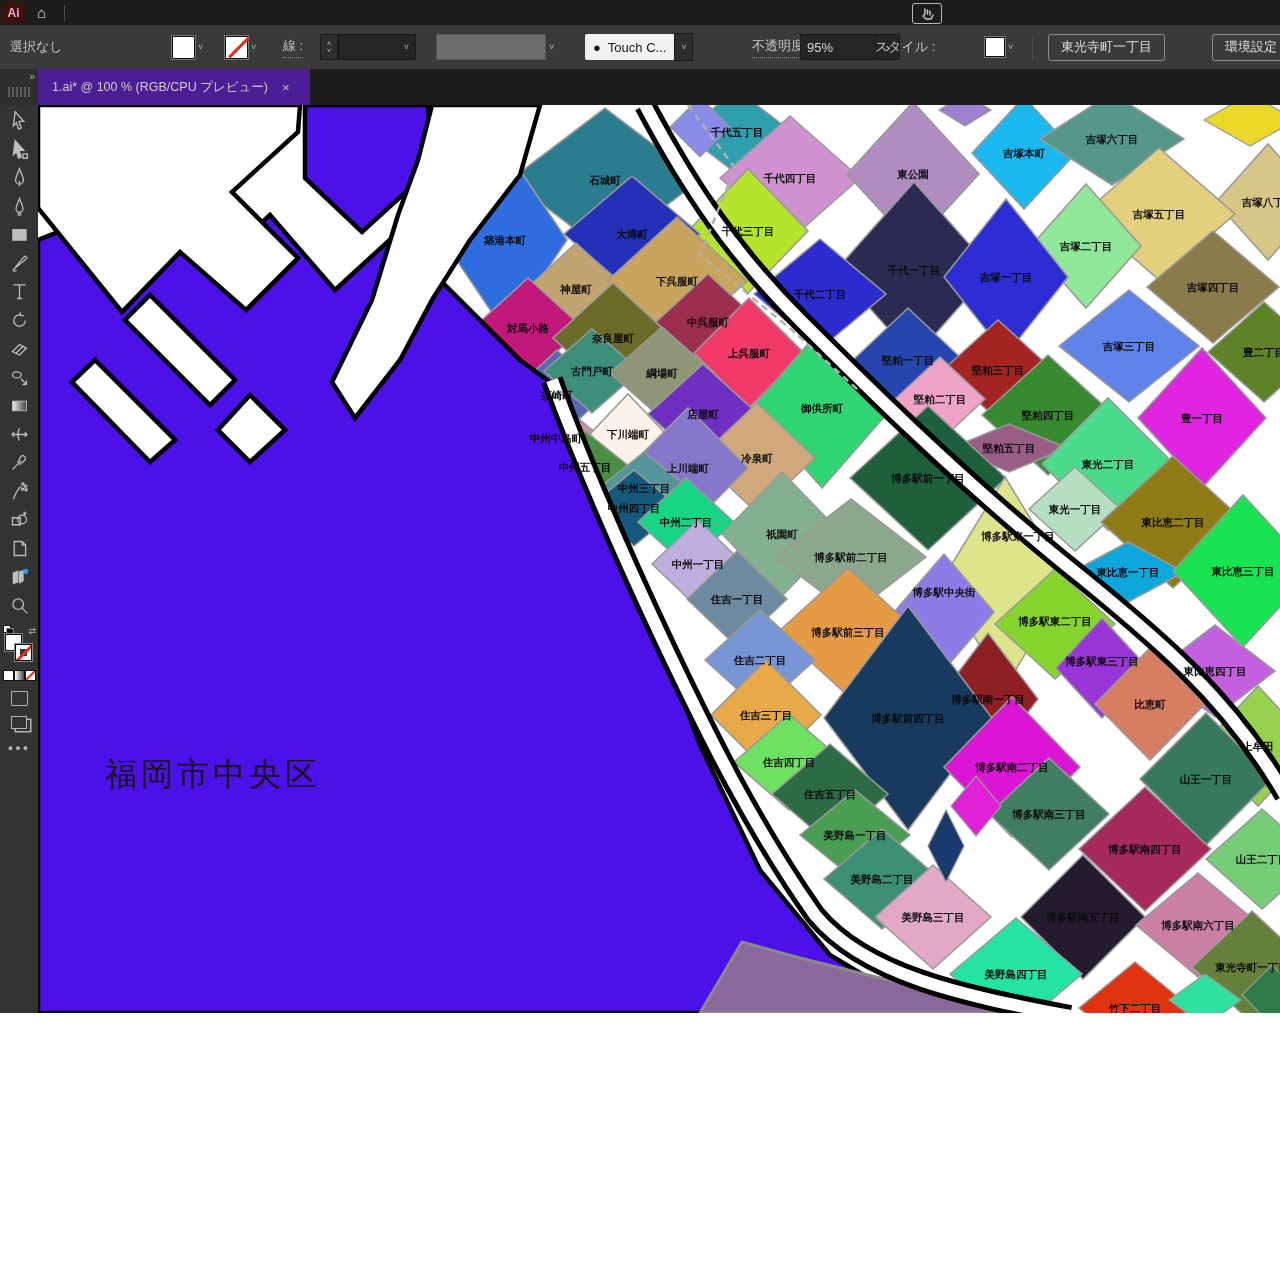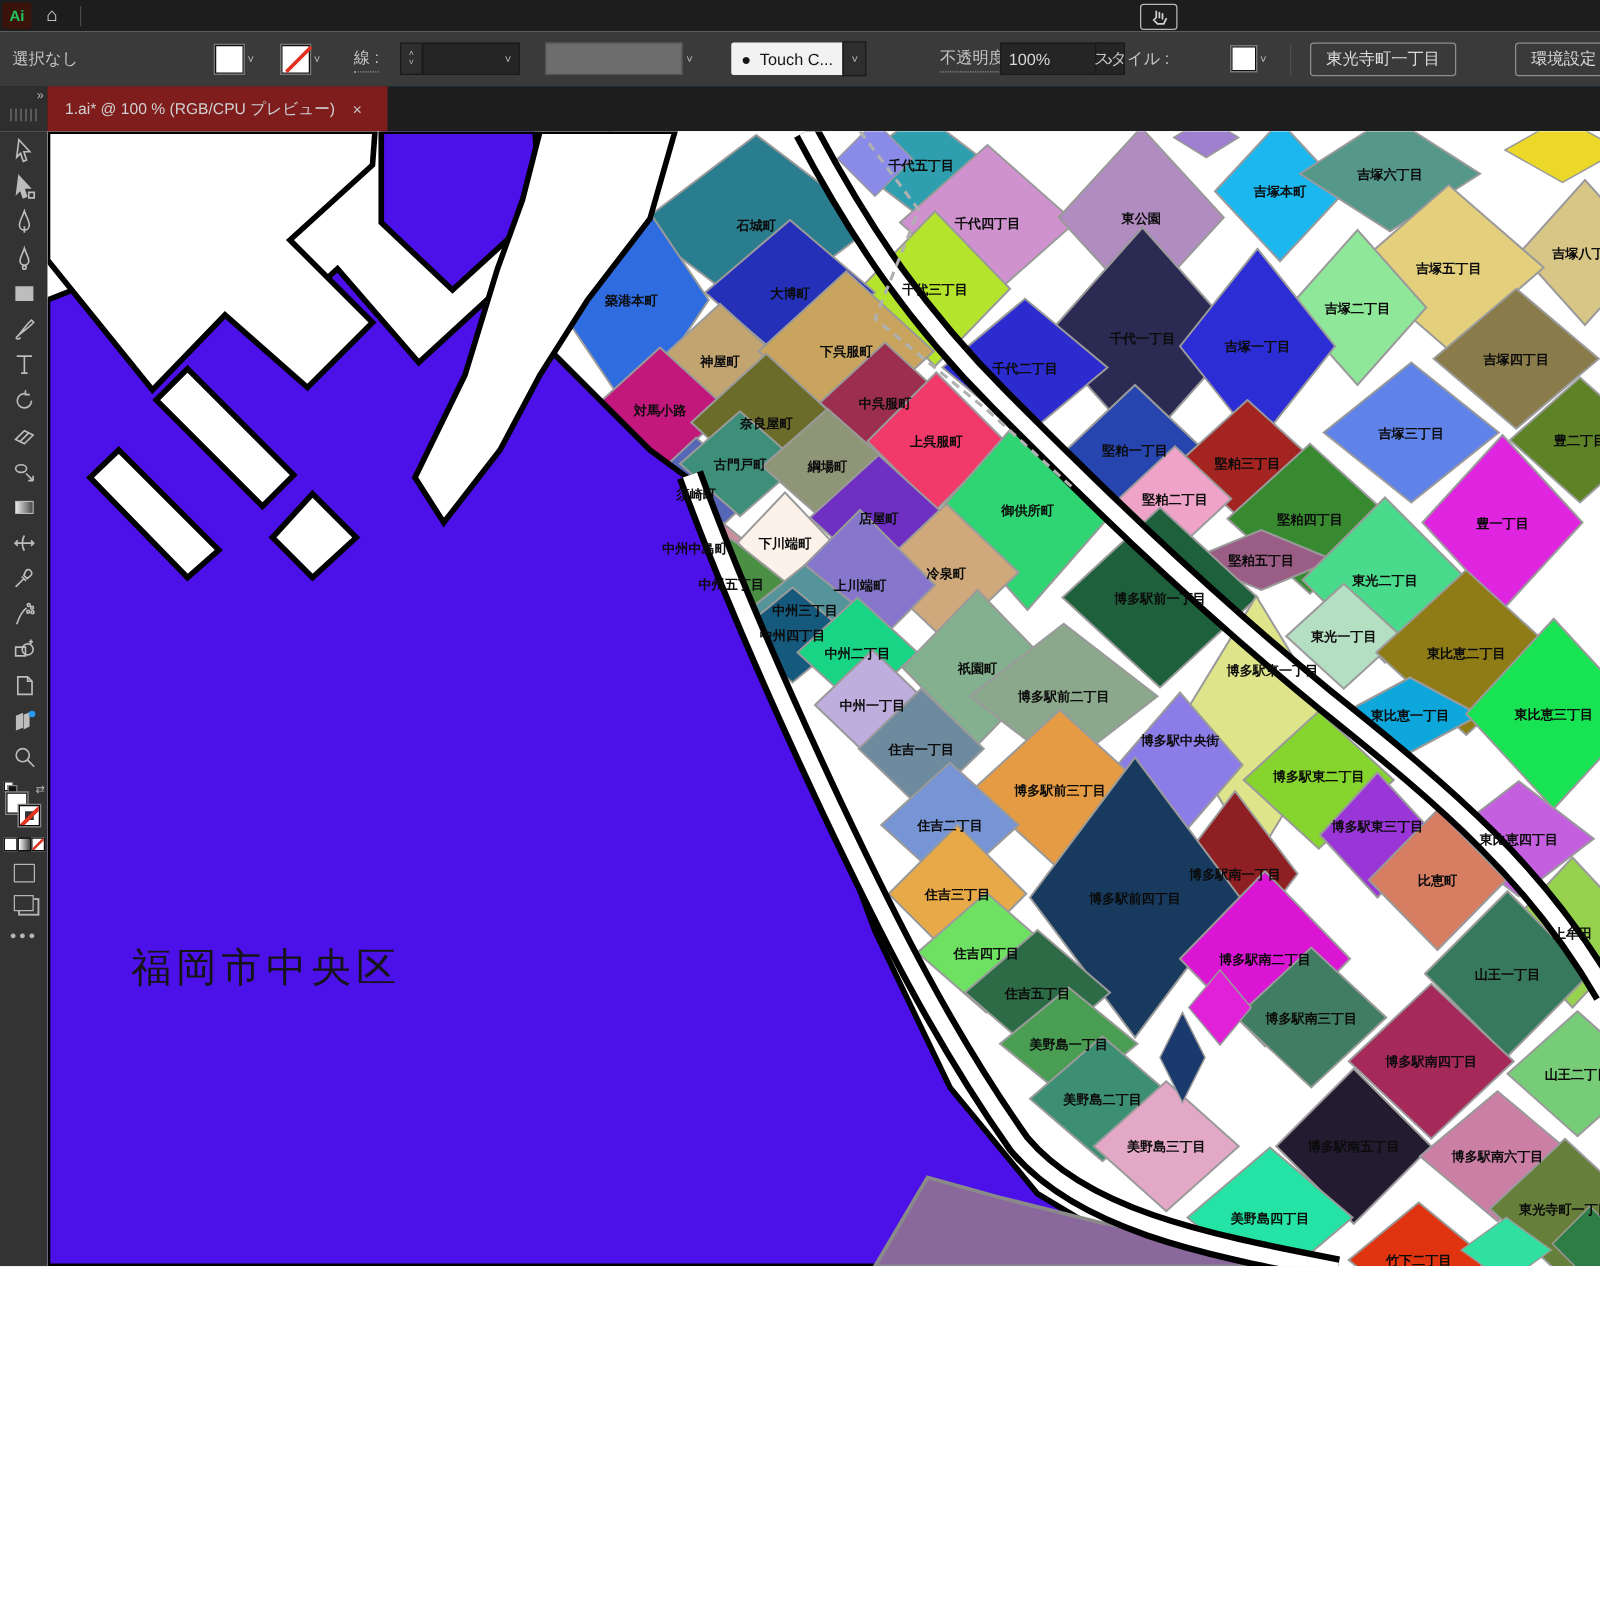--- a/index.html
+++ b/index.html
@@ -1,19 +1,19 @@
 <!DOCTYPE html>
 <html><head>
 <meta charset="utf-8">
 <style>
   html,body{margin:0;padding:0;background:#fff;width:1280px;height:1280px;overflow:hidden;
     font-family:"Liberation Sans","DejaVu Sans",sans-serif;}
   
   #menubar{position:absolute;left:0;top:0;width:1280px;height:25px;background:#1d1d1d;display:flex;align-items:center;}
-  #ailogo{width:23px;height:21px;margin-left:2px;background:#3a140a;color:#22c55e;font-weight:bold;font-size:12px;
+  #ailogo{width:23px;height:21px;margin-left:2px;background:#3a140a;color:#f9a8d4;font-weight:bold;font-size:12px;
     display:flex;align-items:center;justify-content:center;border-radius:2px;}
   #homeicon{color:#e8e8e8;margin:0 14px 0 12px;font-size:15px;}
   .menuitem{color:#d2d2d2;font-size:13px;margin:0 11px;white-space:nowrap;}
   #menusep{width:1px;height:16px;background:#4a4a4a;margin-left:4px;}
   #wsicon{position:absolute;left:912px;top:3px;width:28px;height:19px;border:1.5px solid #b9b9b9;border-radius:3px;
     display:flex;align-items:center;justify-content:center;}
   #wsicon svg{display:block}
   
   #controlbar{position:absolute;left:0;top:25px;width:1280px;height:44px;background:#3a3a3a;border-bottom:1px solid #0369a1;}
   .cb{position:absolute;top:0;height:44px;display:flex;align-items:center;color:#c6c6c6;font-size:13px;}
@@ -27,21 +27,21 @@
   .cbtn{border:1px solid #8d8d8d;border-radius:3px;color:#dedede;font-size:13px;height:25px;display:flex;align-items:center;padding:0 12px;white-space:nowrap;}
   .vsep{position:absolute;top:9px;width:1px;height:26px;background:#4c4c4c;}
   #touchbtn{background:#f2f2f2;color:#151515;height:26px;display:flex;align-items:center;padding:0 8px;font-size:13px;border-radius:2px 0 0 2px;white-space:nowrap;}
   #touchchev{width:17px;height:26px;background:#2e2e2e;border:1px solid #1a1a1a;display:flex;align-items:center;justify-content:center;color:#bbb;font-size:9px;}
   
   #tabbar{position:absolute;left:0;top:69px;width:1280px;height:36px;background:#1d1d1d;}
   #paletteheader{position:absolute;left:0;top:69px;width:38px;height:36px;background:#2e2e2e;}
   #collapse{position:absolute;right:3px;top:2px;color:#b5b5b5;font-size:10px;}
   #grip{position:absolute;left:8px;top:18px;width:22px;height:10px;
     background:repeating-linear-gradient(90deg,#5a5a5a 0 2px,transparent 2px 4px);}
-  #doctab{position:absolute;left:38px;top:69px;width:272px;height:36px;background:#7f1d1d;display:flex;align-items:center;}
+  #doctab{position:absolute;left:38px;top:69px;width:272px;height:36px;background:#4c1d95;display:flex;align-items:center;}
   #doctab .title{color:#cfcfcf;font-size:12.5px;margin-left:14px;white-space:nowrap;}
   #tabclose{color:#c2c2c2;font-size:13px;margin-left:14px;}
   
   #palette{position:absolute;left:0;top:105px;width:38px;height:908px;background:#333;border-right:1px solid #222;
     display:flex;flex-direction:column;align-items:center;}
   .tool{width:26px;height:26px;display:flex;align-items:center;justify-content:center;margin-top:2.5px;}
   #fswrap{position:relative;width:30px;height:34px;margin-top:10px;}
   #fs-fill{position:absolute;left:1px;top:6px;width:15px;height:15px;background:#fff;border:1px solid #0a0a0a;box-shadow:0 0 0 1px #888;}
   #fs-stroke{position:absolute;left:11px;top:16px;width:15px;height:15px;background:#fff;border:1px solid #0a0a0a;box-shadow:0 0 0 1px #888;overflow:hidden;}
   #fs-stroke .hole{position:absolute;left:4px;top:4px;width:7px;height:7px;background:#333;}
@@ -110,21 +110,21 @@
     <span id="touchbtn">
         <span style="margin-right:7px;">●</span>
         <span>Touch C...</span>
       </span>
     <span id="touchchev">˅</span>
   </div>
   <div class="cb" style="left:752px;">
       <span class="dotted-u">不透明度 :</span>
     </div>
   <div class="cb" style="left:800px;">
-      <span class="darkfield" style="width:68px;">100%</span>
+      <span class="darkfield" style="width:68px;">95%</span>
     </div>
   <div class="cb" style="left:876px;">
       <span class="darkfield" style="width:10px;justify-content:center;">›</span>
     </div>
   <div class="cb" style="left:875px;">
       <span>スタイル :</span>
     </div>
   <div class="cb" style="left:985px;">
       <span class="swatch" style="width:18px;height:18px;"></span>
       <span class="chev">˅</span>

